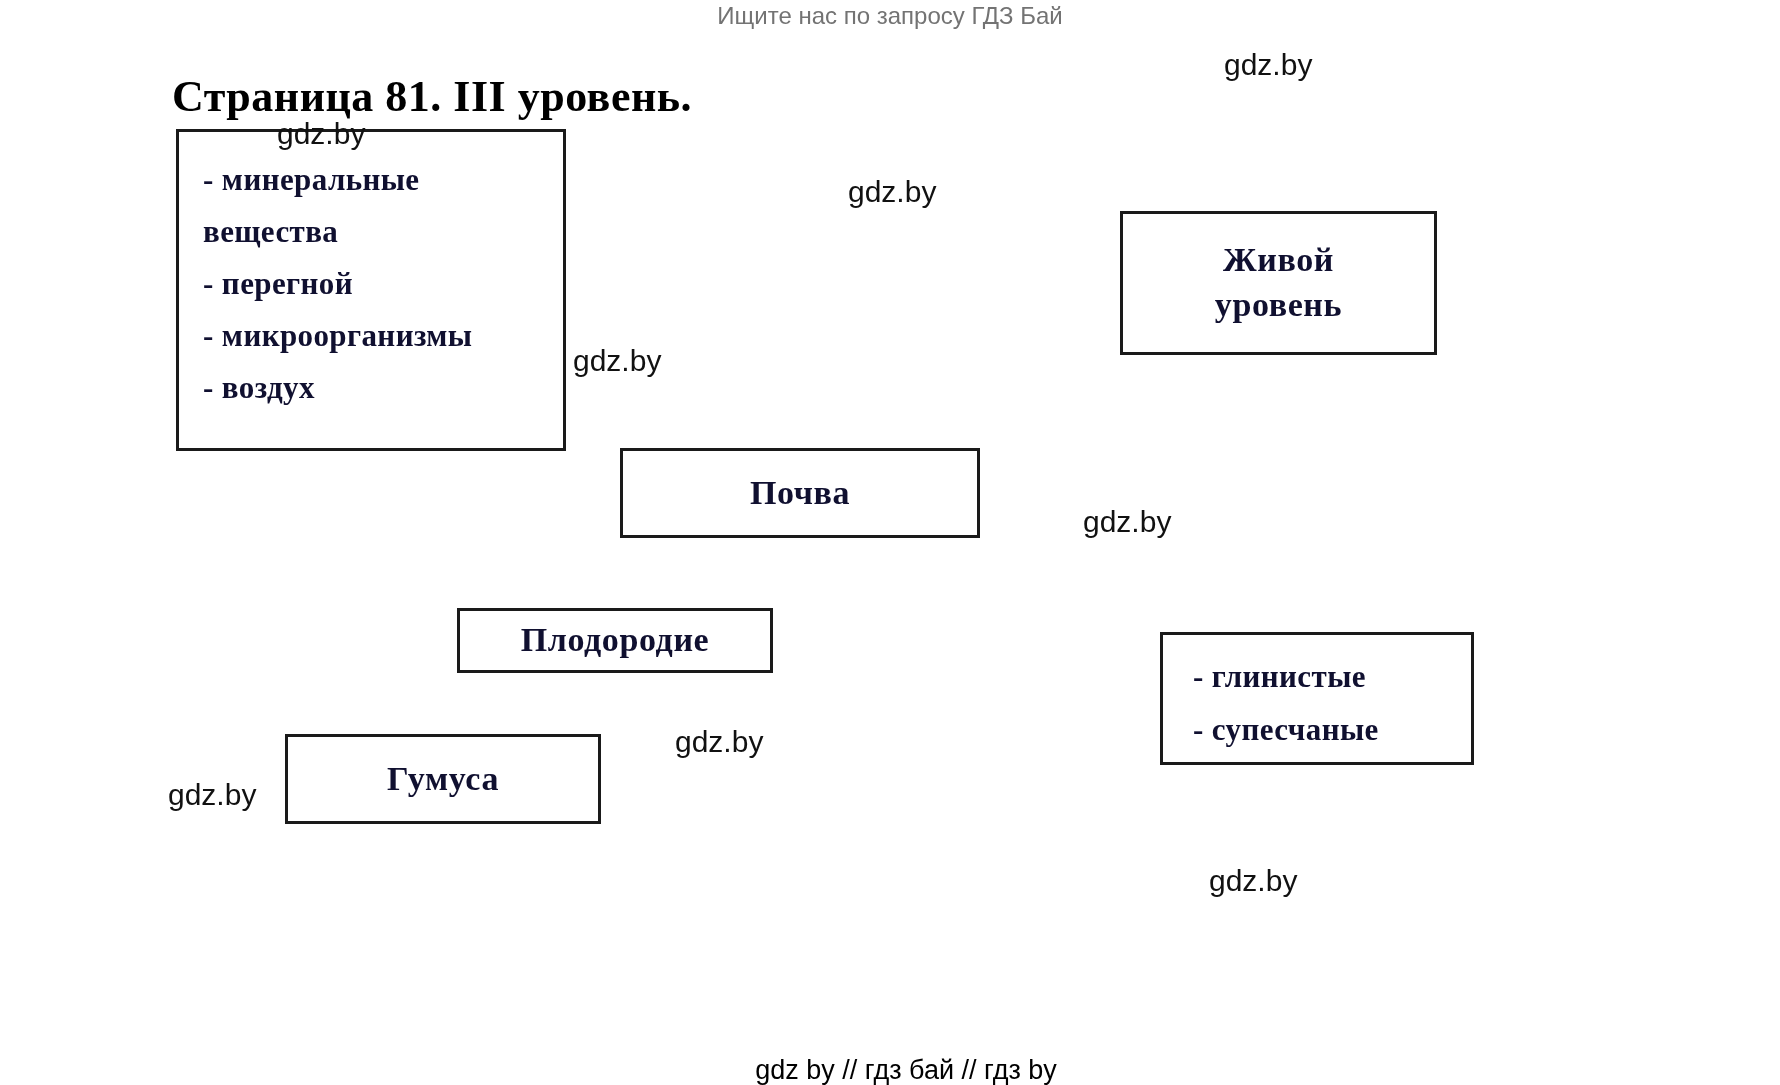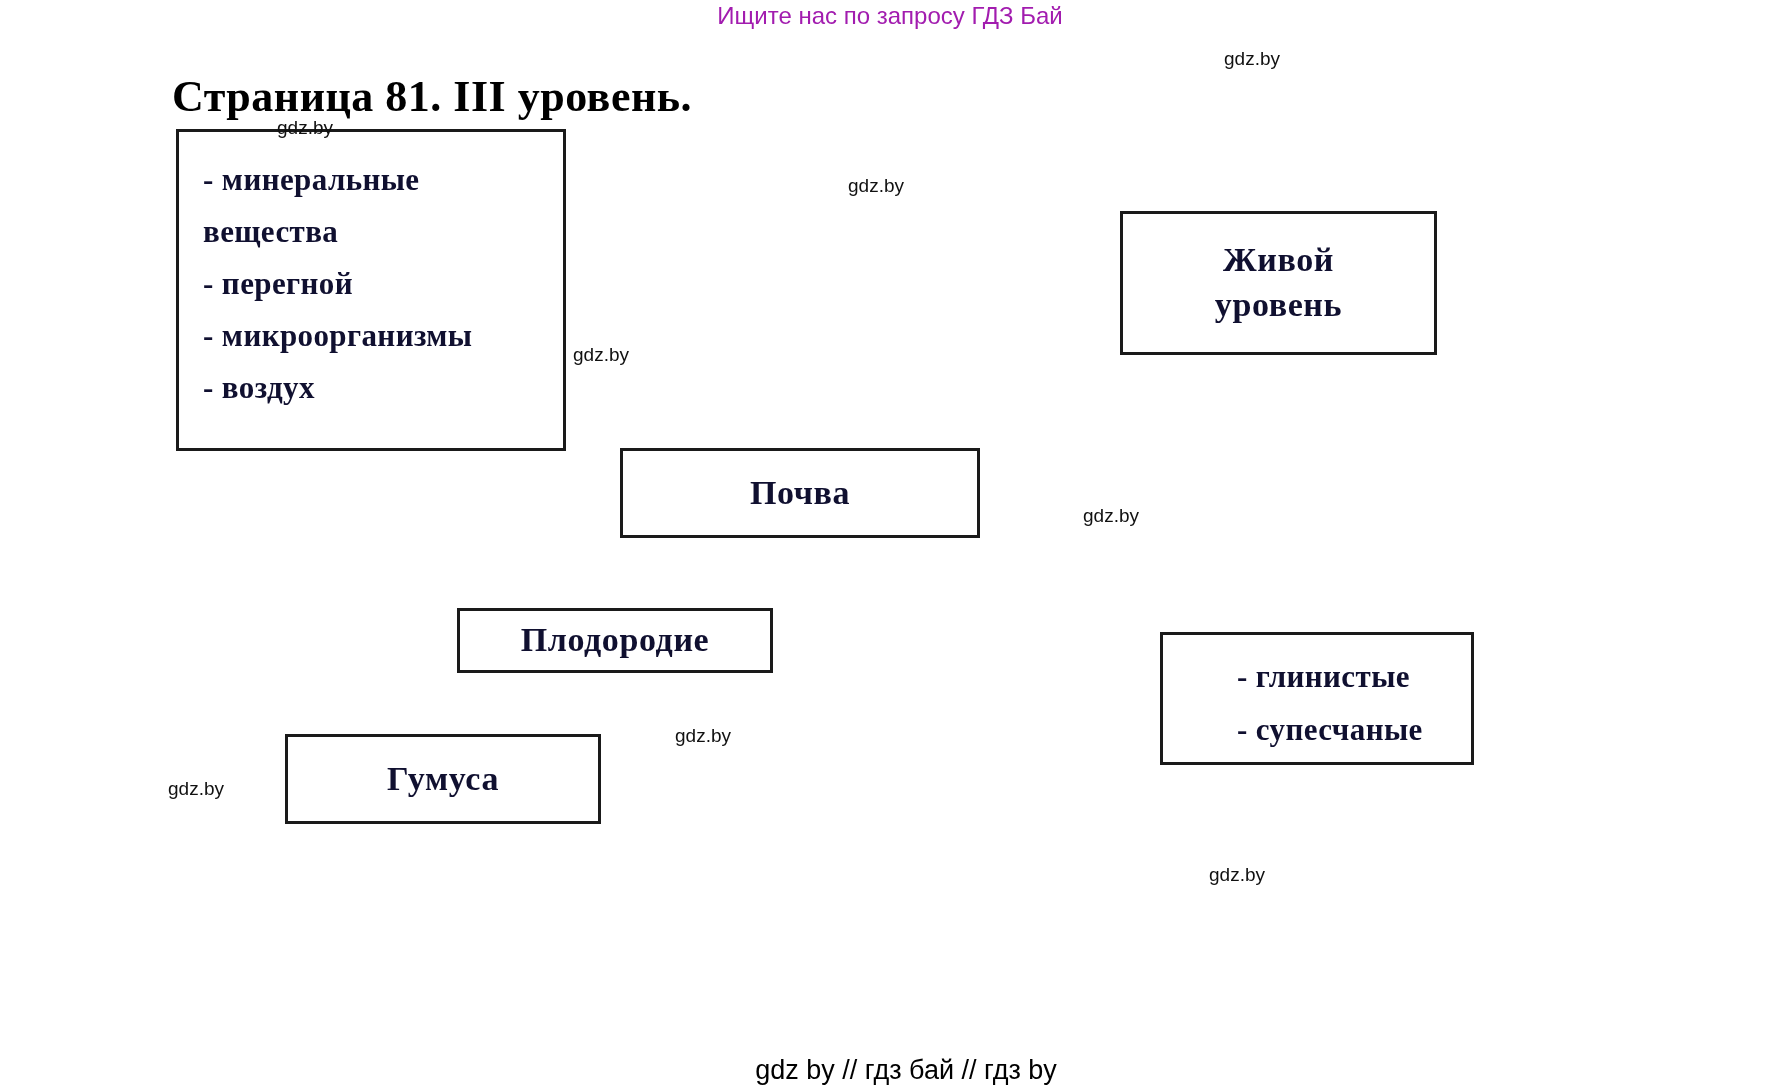--- a/index.html
+++ b/index.html
@@ -116,40 +116,39 @@
     width: 316px;
     height: 90px;
   }
 
   
   .box-types {
     left: 1160px;
     top: 632px;
     width: 314px;
     height: 133px;
-    padding-left: 44px;
   }
   .box-types .list {
     padding: 16px 0 0 30px;
   }
   .box-types .item {
     font-family: "Liberation Serif", serif;
     font-weight: bold;
     font-size: 31px;
     line-height: 1.7;
     color: #101030;
     letter-spacing: 0.4px;
     white-space: nowrap;
   }
 
   
   .wm {
     position: absolute;
     font-family: "Liberation Sans", sans-serif;
-    font-size: 19px;
+    font-size: 30px;
     color: #111111;
     white-space: nowrap;
   }
 
   
   .footer {
     position: absolute;
     left: 0;
     top: 1055px;
     width: 1780px;
@@ -158,21 +157,21 @@
     font-size: 27px;
     color: #4b0082;
     white-space: nowrap;
   }
 </style>
 </head>
 <body>
 
 <div id="page">
 
-  <div class="banner" style="color: #a21caf;">Ищите нас по запросу ГДЗ Бай</div>
+  <div class="banner" style="color: #737373;">Ищите нас по запросу ГДЗ Бай</div>
 
   <h1 class="page-title">Страница 81. III уровень.</h1>
 
   <div class="dbox box-components">
     <div class="list">
       <div class="item">- минеральные</div>
       <div class="item">вещества</div>
       <div class="item">- перегной</div>
       <div class="item">- микроорганизмы</div>
       <div class="item">- воздух</div>

